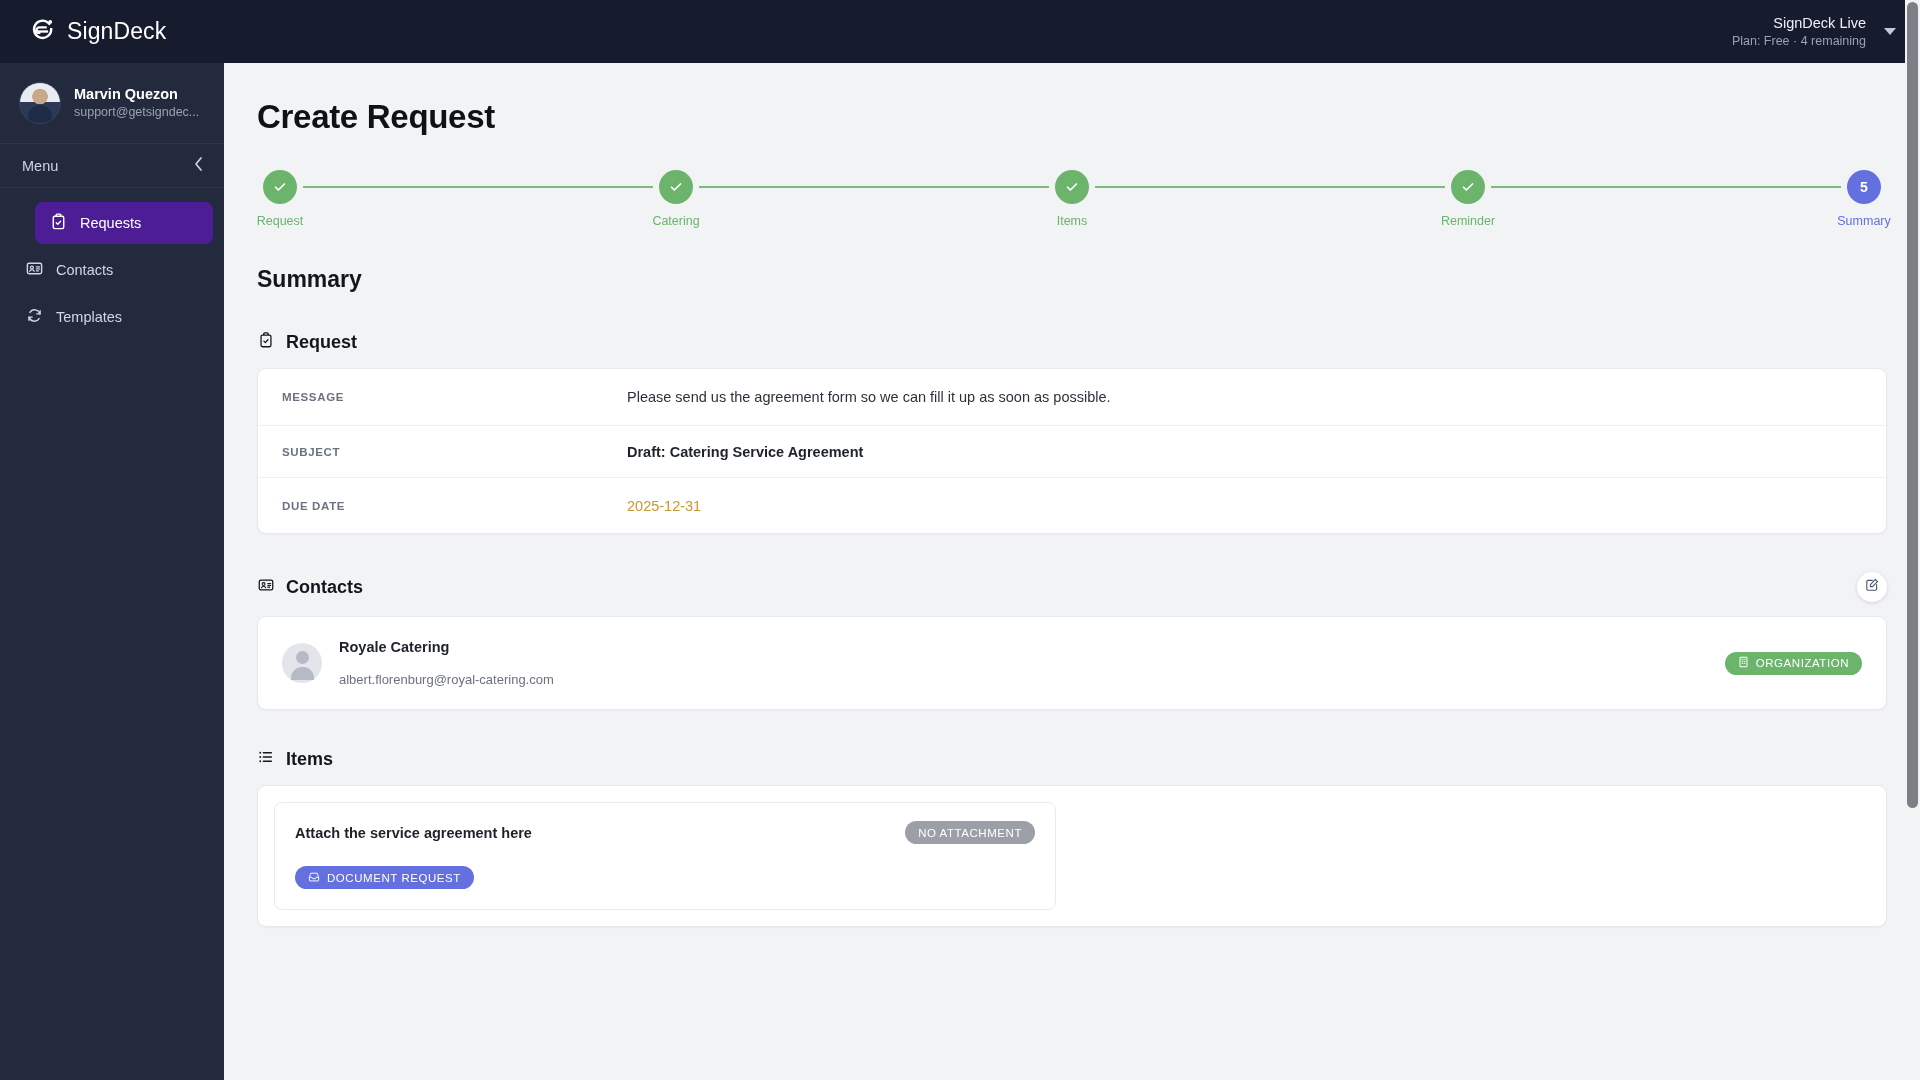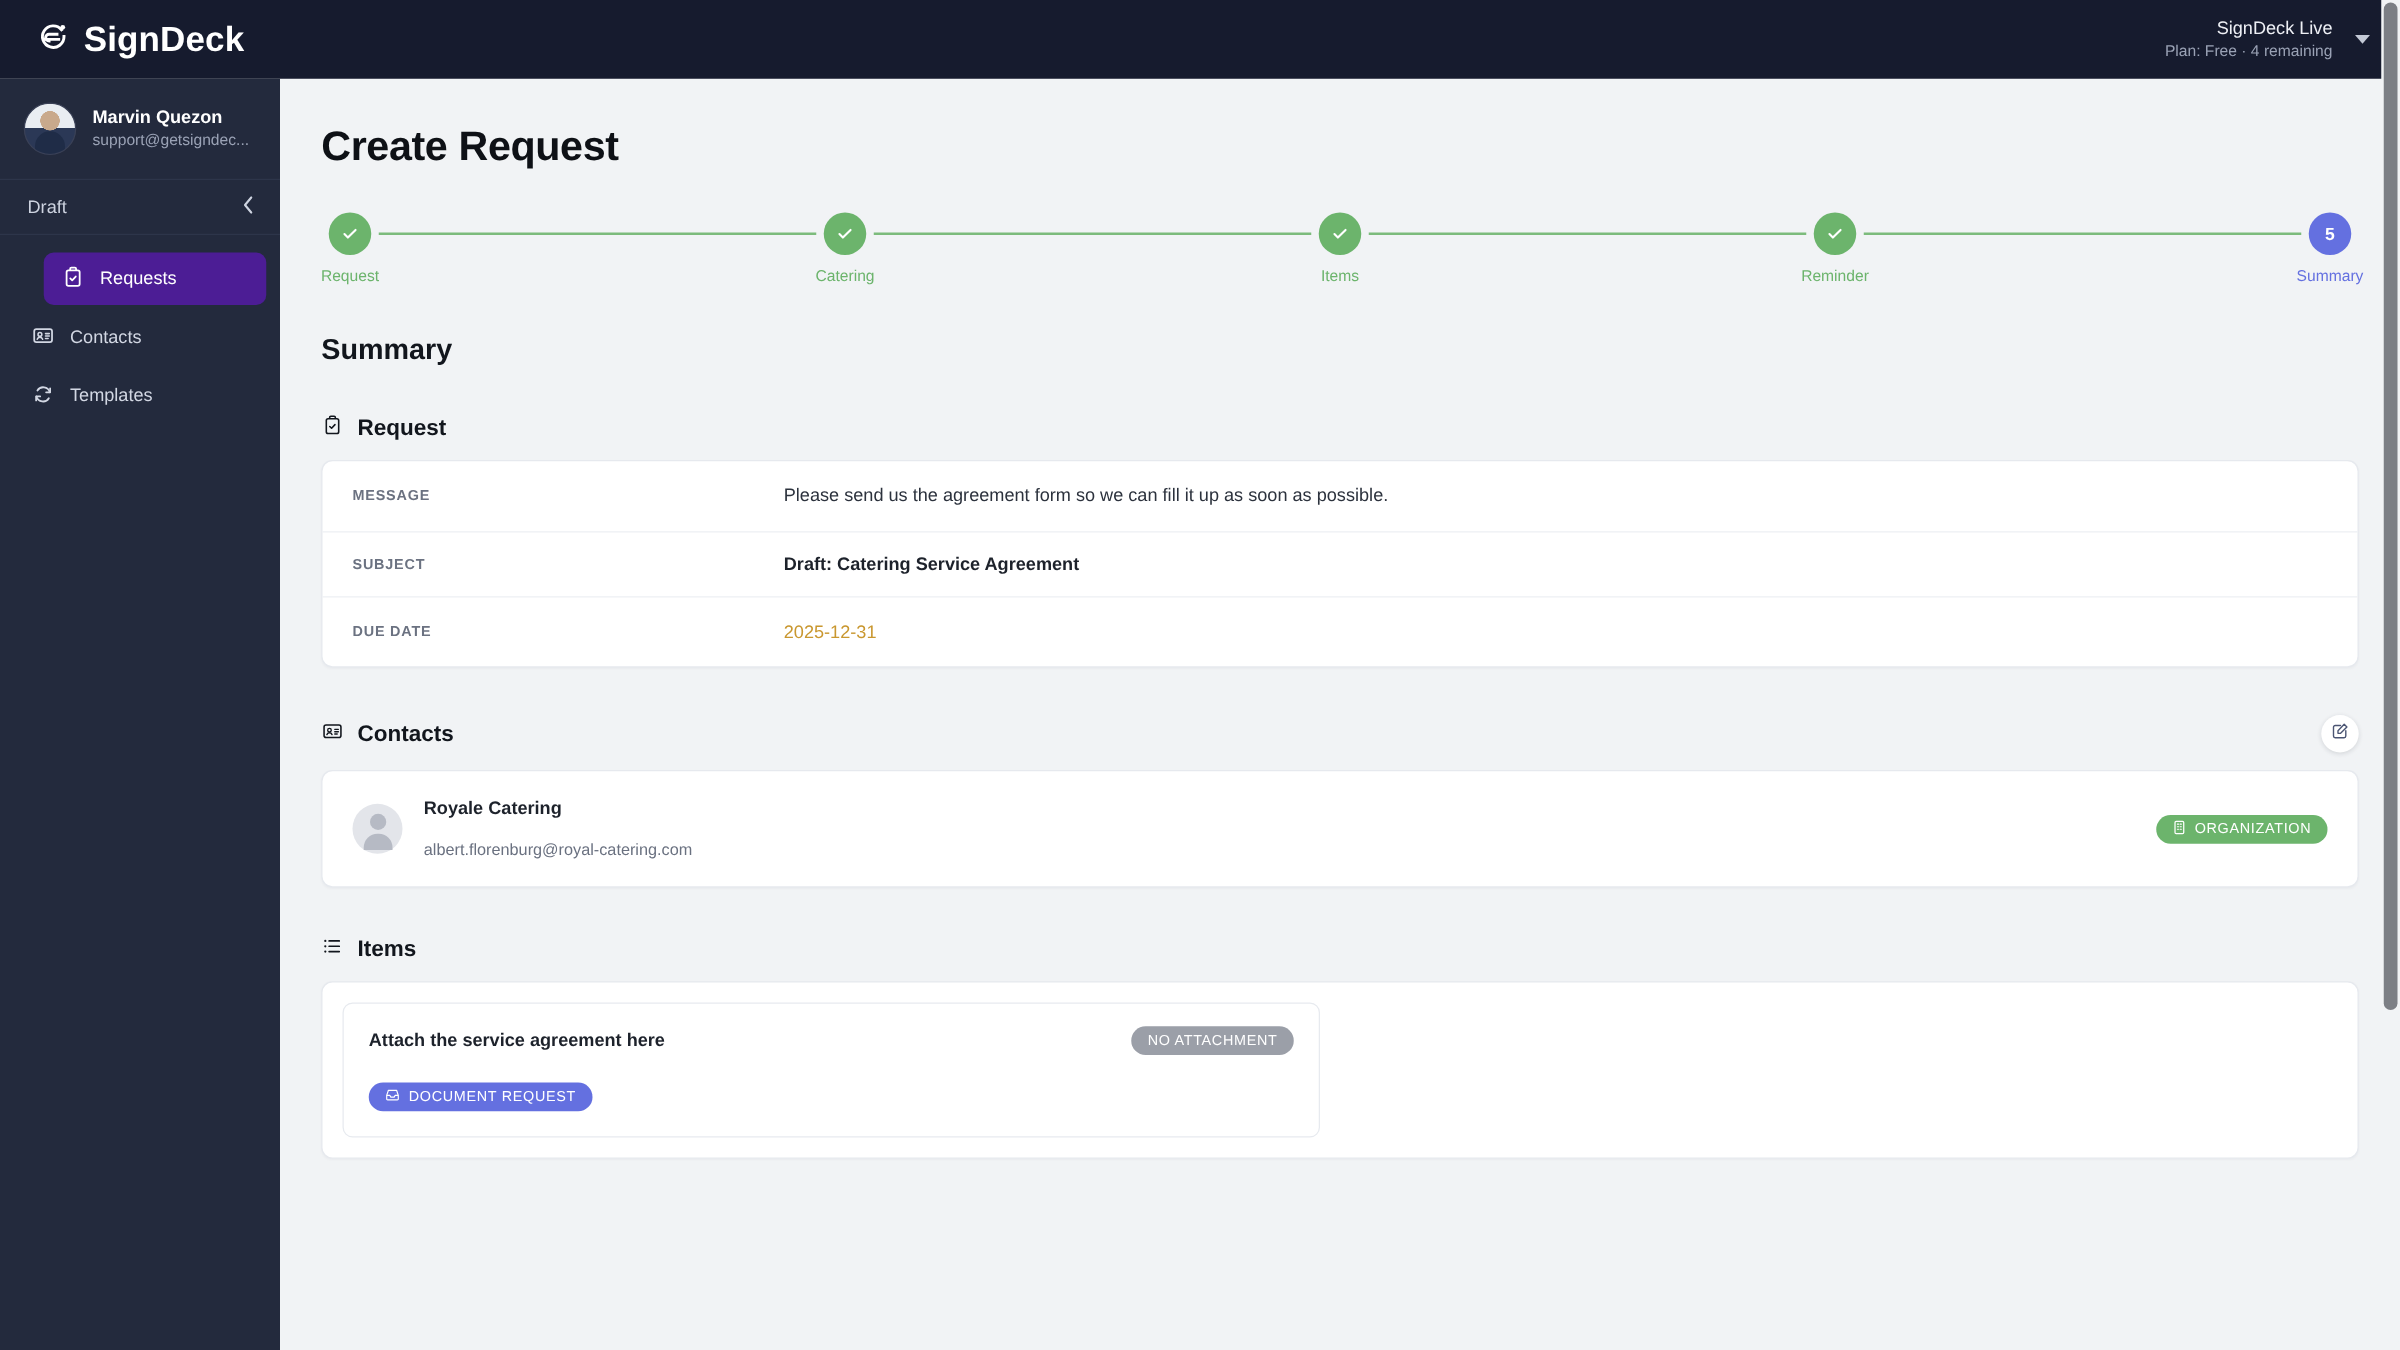--- a/index.html
+++ b/index.html
@@ -12,21 +12,21 @@
 
   
   .topbar {
     position: absolute; top: 0; left: 0; width: 1920px; height: 63px;
     background: #161b2e;
     display: flex; align-items: center; justify-content: space-between;
     z-index: 20;
   }
   .brand { display: flex; align-items: center; gap: 11px; padding-left: 27px; }
   .brand-mark { width: 29px; height: 29px; display: block; }
-  .brand-name { color: #ffffff; font-size: 28px; font-weight: 700; letter-spacing: .1px; }
+  .brand-name { color: #ffffff; font-size: 23px; font-weight: 400; letter-spacing: .1px; }
   .acct { display: flex; align-items: center; gap: 18px; padding-right: 24px; }
   .acct-txt { text-align: right; line-height: 1.28; }
   .acct-name { color: #eef0f5; font-size: 14.5px; }
   .acct-plan { color: #9aa2b5; font-size: 12.5px; }
   .caret-dn {
     width: 0; height: 0;
     border-left: 6px solid transparent; border-right: 6px solid transparent;
     border-top: 7px solid #c3c9d6; cursor: pointer;
   }
 
@@ -212,21 +212,21 @@
 
   <div class="profile">
     <div class="avatar-photo"></div>
     <div class="profile-txt">
       <div class="profile-name">Marvin Quezon</div>
       <div class="profile-mail">support@getsigndec...</div>
     </div>
   </div>
 
   <div class="menu-head">
-    <span class="menu-head-label">Draft</span>
+    <span class="menu-head-label">Menu</span>
     <span class="collapse-chev">
       <svg width="11" height="16" viewBox="0 0 11 16" fill="none">
         <path d="M8 2L3 8l5 6" stroke="#cdd3e0" stroke-width="1.7" stroke-linecap="round" stroke-linejoin="round"></path>
       </svg>
     </span>
   </div>
 
   <div class="nav">
     <div class="nav-item active">
       <span>

